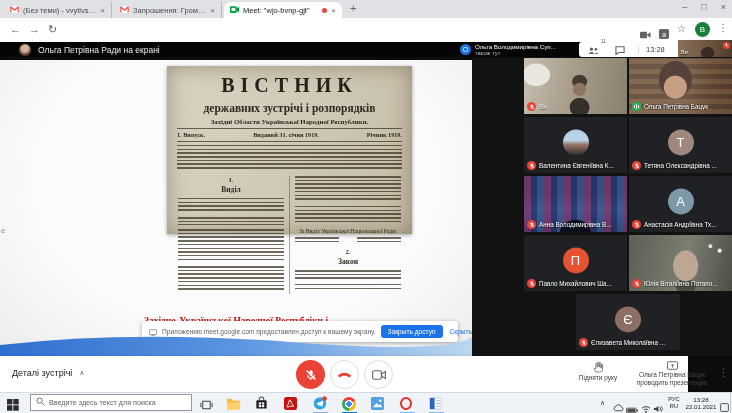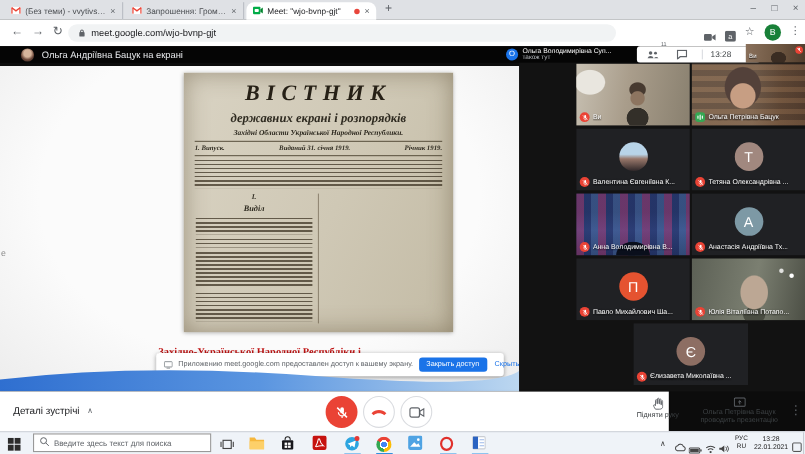--- a/index.html
+++ b/index.html
@@ -48,24 +48,24 @@
   #mini{left:678px;top:40px;width:54px;height:17px;overflow:hidden;
         background:radial-gradient(ellipse 11px 9px at 55% 75%,#3a2c22 0 60%,transparent 65%),
                    linear-gradient(95deg,#8a715c,#6b543f 60%,#503c2c);}
   #mini .ml{position:absolute;left:3px;bottom:2px;font-size:5.5px;color:#fff;text-shadow:0 1px 1px #000;}
   #mini .mdot{position:absolute;right:2px;top:2px;width:7px;height:7px;border-radius:50%;
               background:#ea4335;display:flex;align-items:center;justify-content:center;}
   
   #share{left:0;top:60px;width:472px;height:296px;overflow:hidden;
          background:radial-gradient(ellipse at 50% 40%,#fbfbfb 0 60%,#ececec);}
   #edgeart{left:1px;top:166px;font-size:8px;color:#8d8d8d;}
-  #paper{left:167px;top:6px;width:245px;height:236px;
+  #paper{left:167px;top:6px;width:245px;height:168px;
          background:linear-gradient(115deg,#d9d3c3,#cfc8b5 55%,#c3bba5);
          box-shadow:inset 0 0 22px rgba(82,67,41,.45),0 1px 4px rgba(0,0,0,.35);
-         font-family:"Liberation Serif","DejaVu Serif",serif;color:#2e2a20;font-style:italic;}
+         font-family:"Liberation Serif","DejaVu Serif",serif;color:#2e2a20;}
   #dtitle{left:0;top:8px;width:245px;text-align:center;font-size:20px;font-weight:bold;
           letter-spacing:6px;color:#262016;}
   #dsub{left:0;top:36px;width:245px;text-align:center;font-size:11.5px;font-weight:bold;}
   #dsub2{left:0;top:52px;width:245px;text-align:center;font-size:6.8px;font-weight:bold;}
   .drule{left:10px;width:225px;height:1px;background:rgba(62,52,34,.75);}
   #dmeta{left:10px;top:65px;width:225px;display:flex;justify-content:space-between;
          font-size:6.2px;font-weight:bold;}
   .stripes{background-image:repeating-linear-gradient(180deg,rgba(56,46,30,.72) 0,
             rgba(56,46,30,.72) 1.5px,transparent 1.5px,transparent 3.7px);}
   #dintro{left:10px;top:79px;width:225px;height:26px;}
@@ -126,21 +126,21 @@
   .t5{left:157px;top:119px;}
   .t6{left:52px;top:178px;}
   .t7{left:157px;top:178px;background:
       radial-gradient(circle 2px at 88% 28%,#fff 0 1.5px,transparent 2.5px),
       radial-gradient(circle 2px at 79% 20%,rgba(255,255,255,.8) 0 1.5px,transparent 2.5px),
       radial-gradient(ellipse 13px 16px at 55% 55%,#bca794 0 12px,transparent 13px),
       radial-gradient(ellipse 16px 12px at 55% 92%,#4a4d42 0 60%,transparent 65%),
       linear-gradient(100deg,#5c6055,#7b7f71 55%,#4c4f45);}
   .t8{left:104px;top:237px;width:104px;}
   
-  #bbar{left:0;top:356px;width:608px;height:36px;background:#fff;box-shadow:0 -1px 2px rgba(0,0,0,.08);}
+  #bbar{left:0;top:356px;width:688px;height:36px;background:#fff;box-shadow:0 -1px 2px rgba(0,0,0,.08);}
   #details{left:12px;top:12px;font-size:9px;color:#202124;display:flex;gap:7px;align-items:center;}
   #details .chv{font-size:7px;color:#5f6368;}
   .rbtn{position:absolute;top:4px;width:29px;height:29px;border-radius:50%;
         display:flex;align-items:center;justify-content:center;box-sizing:border-box;}
   #btnmic{left:296px;background:#ea4335;}
   #btnend{left:330px;background:#fff;border:1px solid #dadce0;}
   #btncam{left:364px;background:#fff;border:1px solid #dadce0;}
   .rcl{position:absolute;text-align:center;color:#3c4043;font-size:6.5px;line-height:8px;}
   #raise{left:566px;top:5px;width:64px;}
   #presg{left:634px;top:5px;width:76px;}
@@ -208,43 +208,36 @@
       <span>–</span>
       <span>□</span>
       <span>×</span>
     </div>
   </div>
 
   <div class="abs" id="abar">
     <span class="navg" style="left:10px">←</span>
     <span class="navg" style="left:29px">→</span>
     <span class="navg" style="left:48px">↻</span>
-    <div class="abs" id="urlpill">
-      <span><svg width="7" height="8" viewBox="0 0 8 10">
-            <rect x="1" y="4" width="6" height="5" rx="1" fill="#5f6368"></rect>
-            <path d="M2.5 4.2 V3 a1.5 1.5 0 0 1 3 0 v1.2" fill="none" stroke="#5f6368" stroke-width="1.2"></path>
-          </svg></span>
-      <span id="urltext">meet.google.com/wjo-bvnp-gjt</span>
-    </div>
     <span class="aricon" style="left:640px"><svg width="11" height="8" viewBox="0 0 14 10">
           <rect x="0" y="1" width="9" height="8" rx="1.5" fill="#5f6368"></rect>
           <path d="M9.5 4 L13.4 1.4 v7.2 L9.5 6z" fill="#5f6368"></path>
         </svg></span>
     <span class="aricon" style="left:659px"><svg width="10" height="10" viewBox="0 0 12 12">
           <rect width="12" height="12" rx="2" fill="#5f6368"></rect>
           <text x="6" y="9" font-size="8" fill="#fff" text-anchor="middle">а</text>
         </svg></span>
     <span class="aricon" style="left:677px;top:5px;font-size:10px;color:#5f6368">☆</span>
     <div class="abs" id="avatarB">В</div>
     <span class="abs" id="adots">⋮</span>
   </div>
 
   <div class="abs" id="mheader">
     <div class="abs" id="hav"></div>
-    <span class="abs" id="hname">Ольга Андріївна Бацук на екрані</span>
+    <span class="abs" id="hname">Ольга Петрівна Ради на екрані</span>
     <div class="abs" id="toast">
       <span id="toastO">О</span>
       <span>
           <div class="toastl1">Ольга Володимирівна Суп...</div>
             <div class="toastl2">також тут</div>
         </span>
     </div>
     <div class="abs" id="pill">
       <span class="pic">
         <svg width="11" height="9" viewBox="0 0 16 12">
@@ -273,39 +266,52 @@
           <line x1="1.5" y1="1.5" x2="8.5" y2="8.5" stroke="#fff" stroke-width="1.2"></line>
         </svg>
       </span>
   </div>
 
   <div class="abs" id="share">
     <span class="abs" id="edgeart">е</span>
 
     <div class="abs" id="paper">
       <div class="abs" id="dtitle">ВІСТНИК</div>
-      <div class="abs" id="dsub">державних екрані і розпорядків</div>
+      <div class="abs" id="dsub">державних зустрічі і розпорядків</div>
       <div class="abs" id="dsub2">Західні Области Української Народної Республики.</div>
       <div class="abs drule" style="top:62px"></div>
       <div class="abs" id="dmeta">
         <span>1. Випуск.</span>
         <span>Виданий 31. січня 1919.</span>
         <span>Річник 1919.</span>
       </div>
       <div class="abs drule" style="top:75px"></div>
       <div class="abs stripes" id="dintro"></div>
       <div class="abs dcol" id="dcolL">
         <div class="dch dnum">І.</div>
         <div class="dch dttl">Виділ</div>
         <div class="pblk stripes" style="height:15px"></div>
         <div class="pblk stripes" style="height:8px"></div>
         <div class="pblk stripes" style="height:33px"></div>
         <div class="pblk stripes" style="height:26px"></div>
       </div>
       <div class="abs" id="dcoldiv"></div>
+      <div class="abs dcol" id="dcolR">
+        <div class="pblk stripes" style="height:26px"></div>
+        <div class="pblk stripes" style="height:18px"></div>
+        <div id="dsignoff">За Виділ Української Національної Ради:</div>
+        <div class="sigrow">
+          <span class="sig stripes"></span>
+          <span class="sig stripes"></span>
+        </div>
+        <div class="dch dnum">2.</div>
+        <div class="dch dttl">Закон</div>
+        <div class="pblk stripes" style="height:10px"></div>
+        <div class="pblk stripes" style="height:7px"></div>
+      </div>
     </div>
 
     <div class="abs" id="cap2">Західно-Української Народної Республіки і</div>
 
     <div class="abs" id="notice">
       <span><svg width="8" height="8" viewBox="0 0 10 9">
             <rect x=".5" y=".5" width="9" height="6" rx=".8" fill="none" stroke="#80868b"></rect>
             <rect x="3" y="7.3" width="4" height="1" fill="#80868b"></rect>
           </svg></span>
       <span id="ntext">Приложению meet.google.com предоставлен доступ к вашему экрану.</span>

